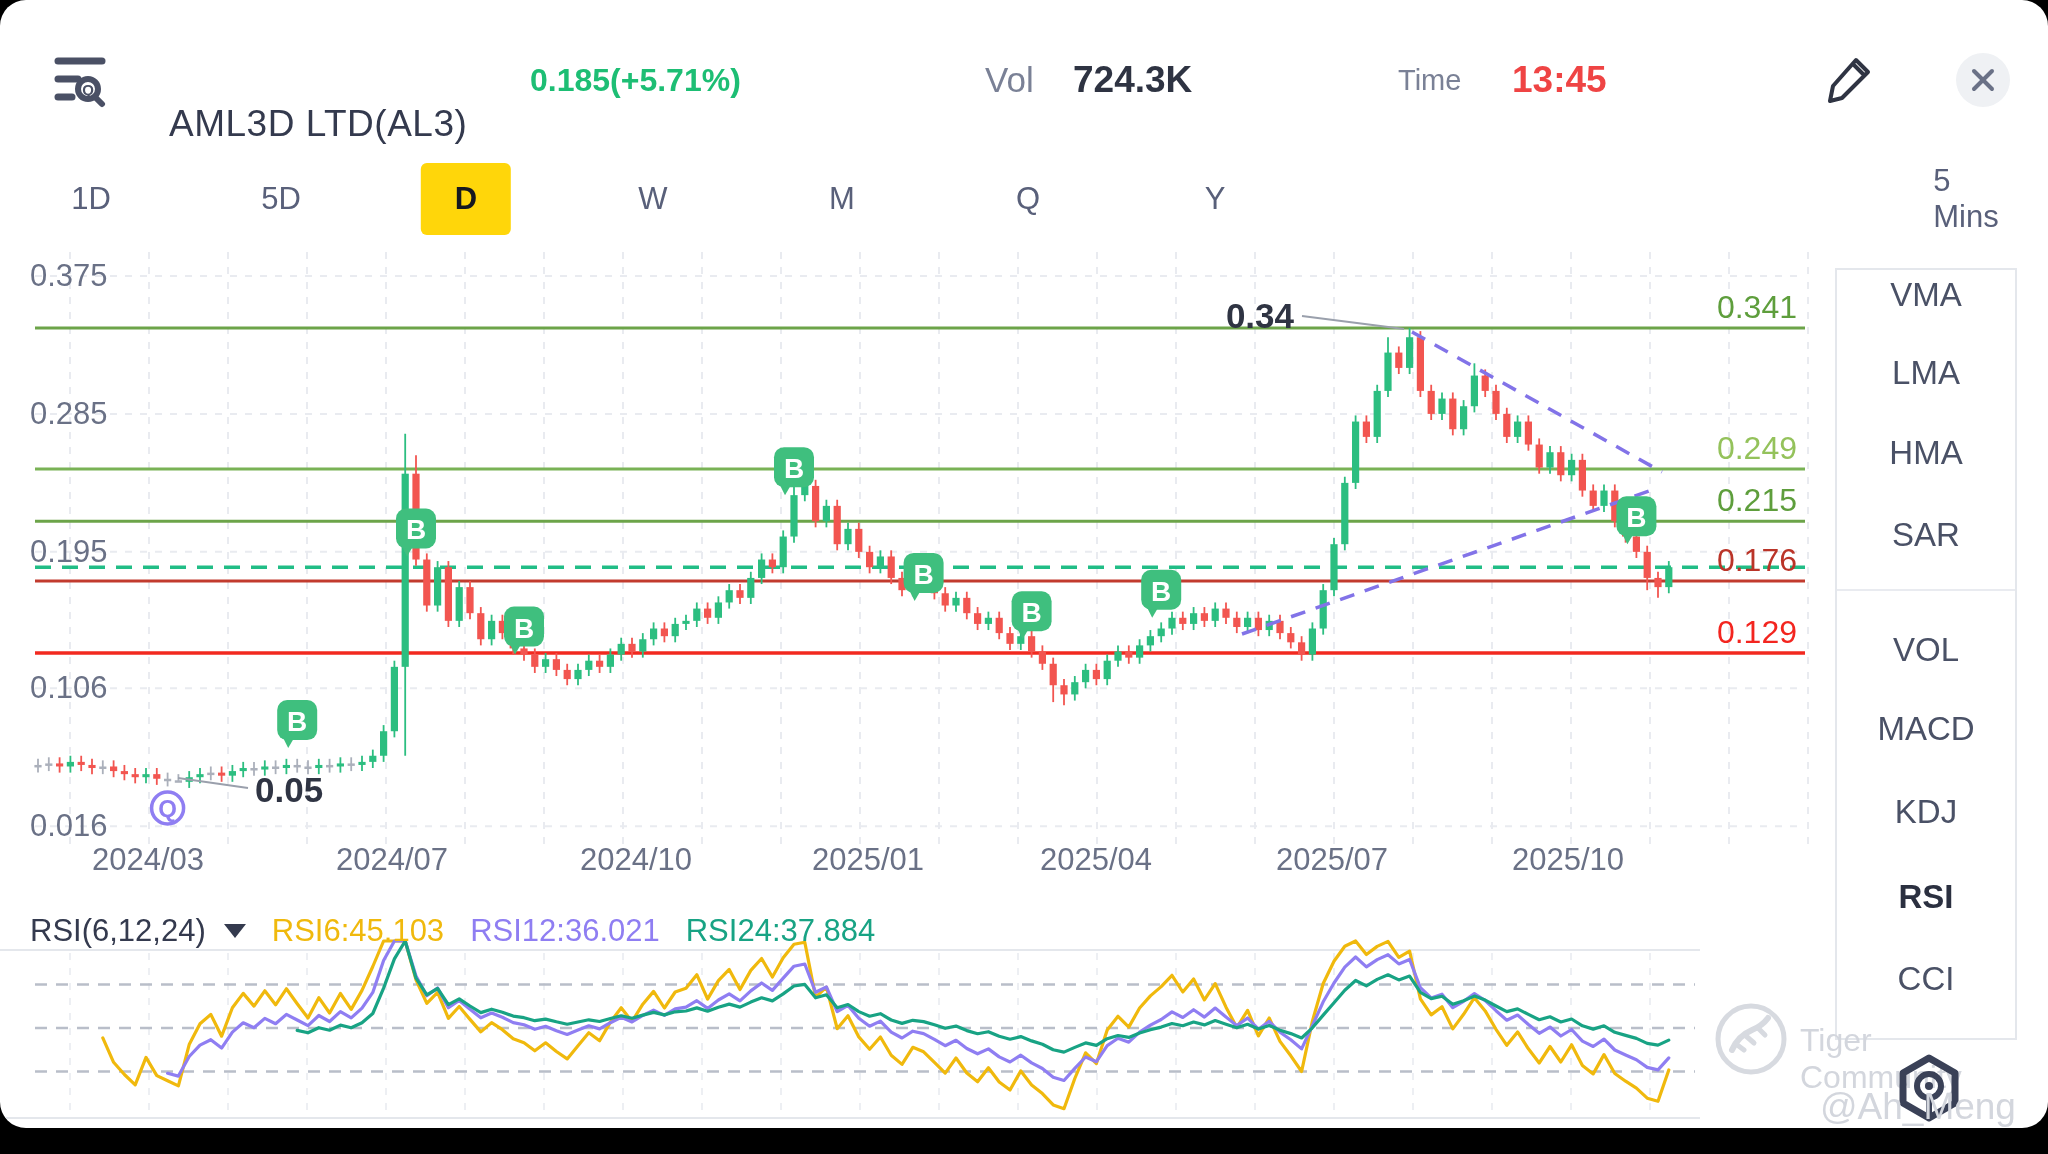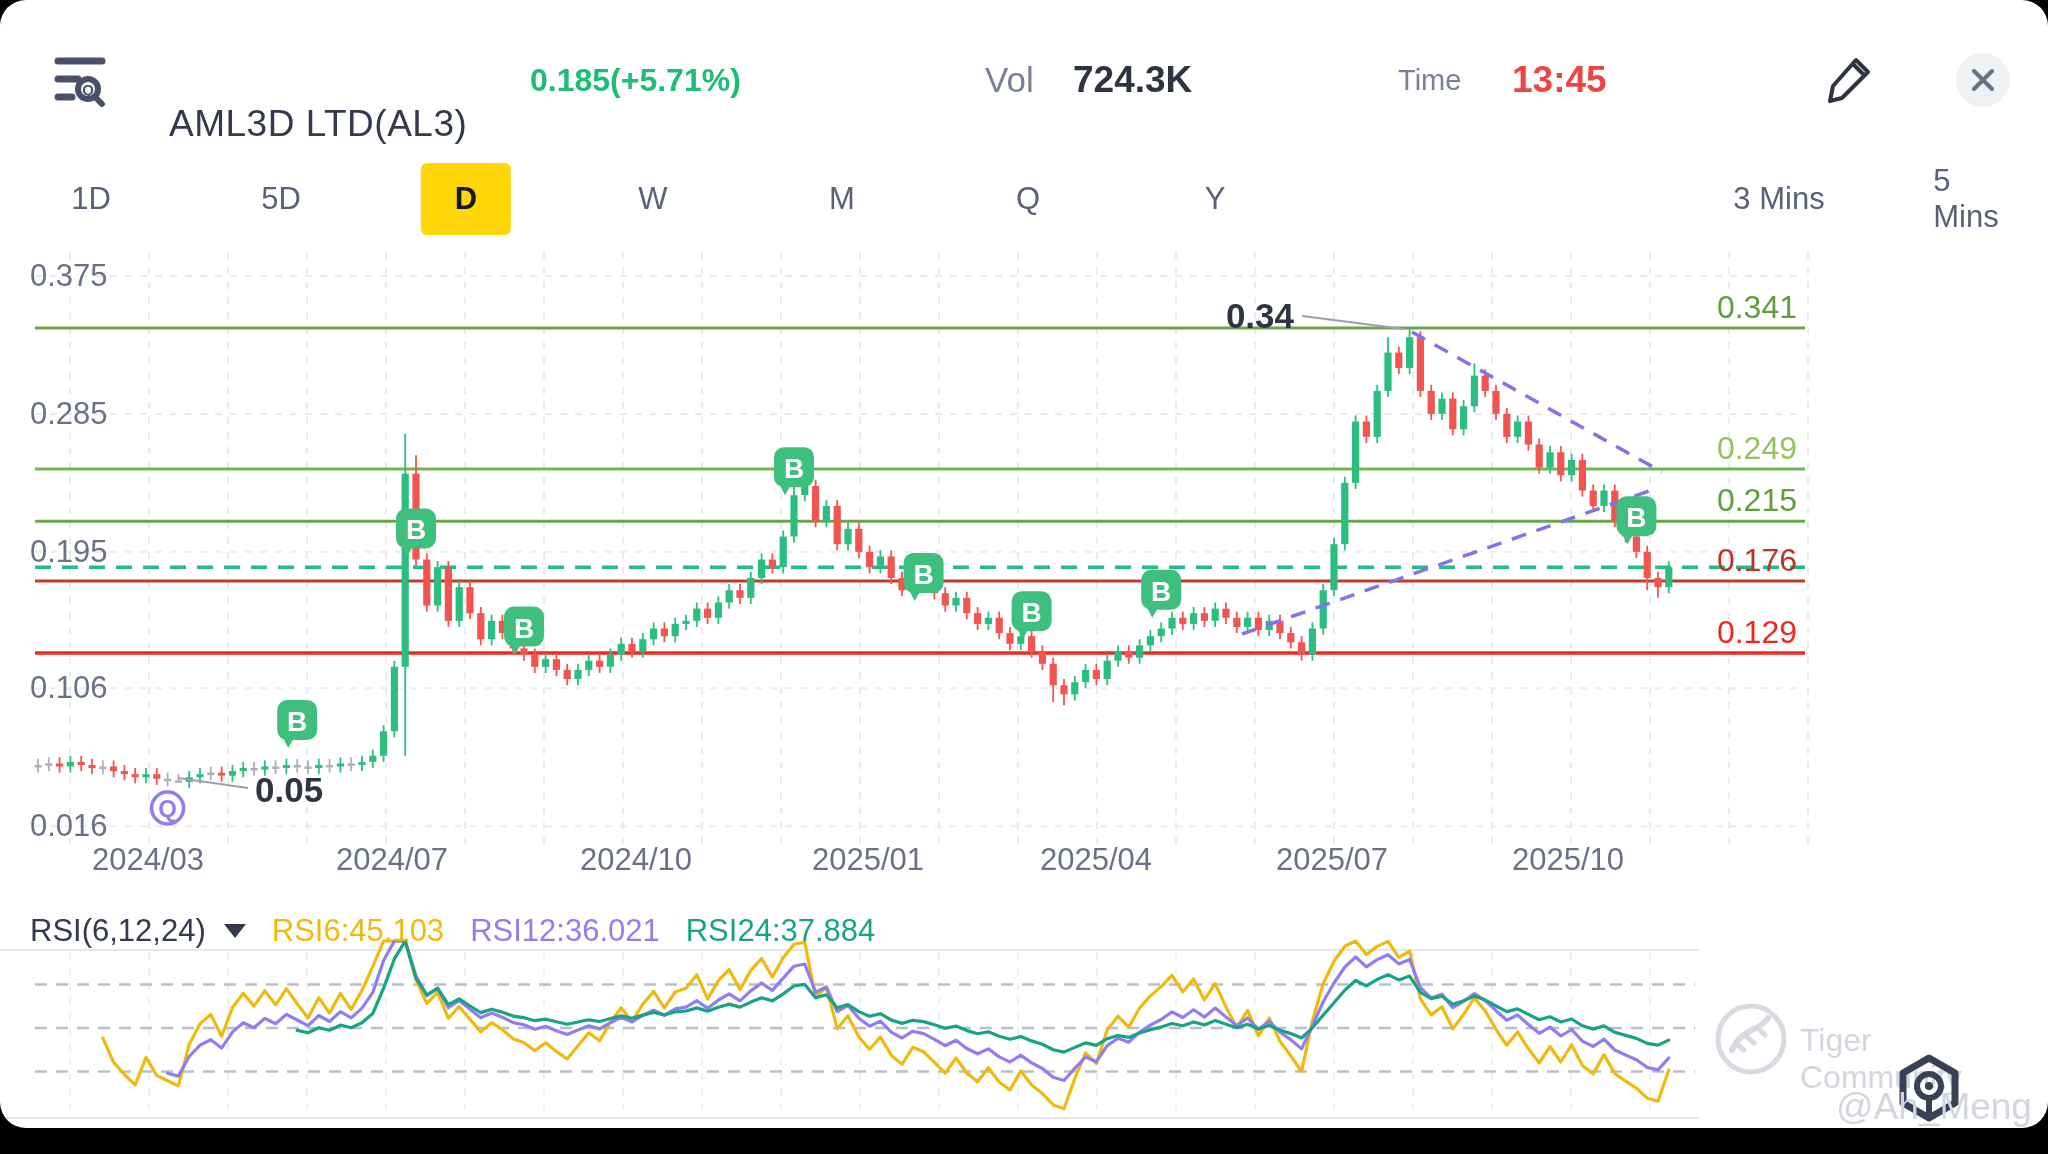--- a/index.html
+++ b/index.html
@@ -35,21 +35,21 @@
   
   #rsi-header{position:absolute;left:30px;top:910px;height:42px;display:flex;align-items:center;gap:26px;
               font-size:31px;white-space:nowrap;}
   #rsi-name{color:#343a4e;cursor:pointer;display:flex;align-items:center;gap:18px;}
   #rsi-caret{width:0;height:0;border-left:11px solid transparent;border-right:11px solid transparent;
              border-top:14px solid #343a4e;display:inline-block;}
   .rsi-leg{font-weight:500;}
   
   #watermark{position:absolute;left:1712px;top:1000px;width:330px;height:130px;pointer-events:none;}
   #wm-row1{position:absolute;left:88px;top:22px;font-size:32px;color:#d3d6dd;}
-  #wm-row2{position:absolute;left:124px;top:86px;font-size:37px;color:#d3d6dd;}
+  #wm-row2{position:absolute;left:108px;top:86px;font-size:37px;color:#d3d6dd;}
   #wm-circle{position:absolute;left:0;top:0;}
   #wm-hex{position:absolute;left:186px;top:54px;}
 </style>
 </head>
 <body>
 
 <div id="card">
 
   <svg id="chart-svg" width="2048" height="1128">
       <line x1="70" y1="252" x2="70" y2="848" stroke="#e9ebf0" stroke-width="2" stroke-dasharray="7 8"></line>
@@ -501,34 +501,45 @@
   </div>
 
   <div id="tabs">
     <span class="tab" style="left: 91px;">1D</span>
     <span class="tab" style="left: 281px;">5D</span>
     <span class="tab active" style="left: 466px;">D</span>
     <span class="tab" style="left: 653px;">W</span>
     <span class="tab" style="left: 842px;">M</span>
     <span class="tab" style="left: 1028px;">Q</span>
     <span class="tab" style="left: 1215px;">Y</span>
-    <span class="tab" style="left: 1779px;">3 Mins</span>
     <span class="tab" style="left: 1966px;">5 Mins</span>
   </div>
 
   <div id="rsi-header">
     <span id="rsi-name">
       <span>RSI(6,12,24)</span>
       <span id="rsi-caret"></span>
     </span>
     <span class="rsi-leg" style="color: rgb(240, 185, 13);">RSI6:45.103</span>
     <span class="rsi-leg" style="color: rgb(143, 126, 242);">RSI12:36.021</span>
     <span class="rsi-leg" style="color: rgb(24, 163, 132);">RSI24:37.884</span>
   </div>
 
+  <div id="sidebar">
+    <div class="side-item" style="top: 25px;">VMA</div>
+    <div class="side-item" style="top: 103px;">LMA</div>
+    <div class="side-item" style="top: 183px;">HMA</div>
+    <div class="side-item" style="top: 265px;">SAR</div>
+    <div id="side-divider"></div>
+    <div class="side-item" style="top: 380px;">VOL</div>
+    <div class="side-item" style="top: 459px;">MACD</div>
+    <div class="side-item" style="top: 542px;">KDJ</div>
+    <div class="side-item active" style="top: 627px;">RSI</div>
+    <div class="side-item" style="top: 709px;">CCI</div>
+  </div>
 
   <div id="watermark">
     <svg id="wm-circle" width="78" height="78" viewBox="0 0 78 78">
       <circle cx="39" cy="39" r="33" fill="none" stroke="#d7dae0" stroke-width="5"></circle>
       <path d="M20 50 q6 -14 20 -20 q10 -4 16 -12" fill="none" stroke="#d7dae0" stroke-width="6" stroke-linecap="round"></path>
       <path d="M24 44 l8 6 M34 36 l8 7 M46 28 l7 7" stroke="#d7dae0" stroke-width="5" stroke-linecap="round"></path>
     </svg>
     <span id="wm-row1">Tiger Community</span>
     <svg id="wm-hex" width="62" height="68" viewBox="0 0 62 68">
       <path d="M31 4 L57 19 L57 49 L31 64 L5 49 L5 19 Z" fill="none" stroke="#3a4157" stroke-width="7" stroke-linejoin="round"></path>

